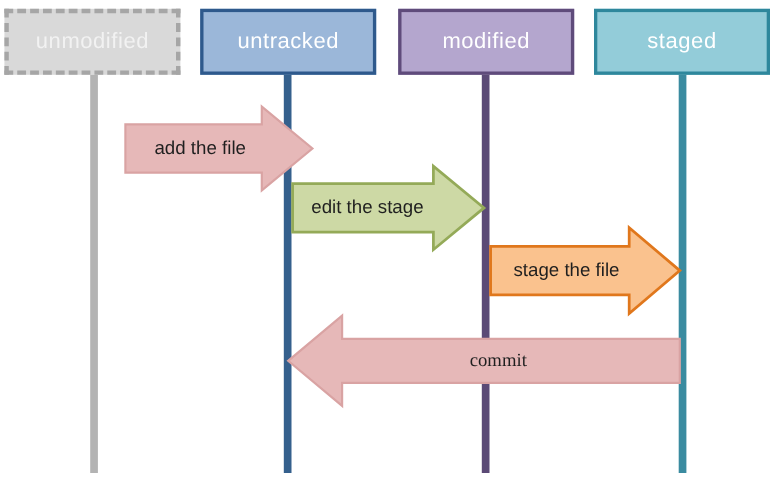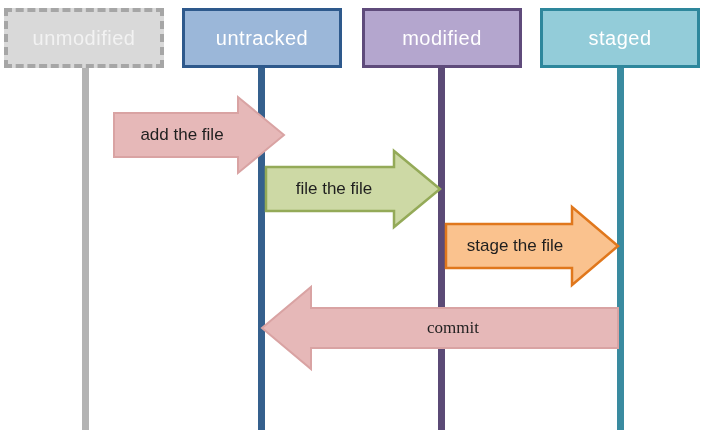--- a/index.html
+++ b/index.html
@@ -131,21 +131,21 @@
     <svg width="170" height="76" viewBox="0 0 170 76">
       <polygon class="poly-pink" points="0,16 124,16 124,0 170,38 124,76 124,60 0,60"></polygon>
     </svg>
     <span class="arrow-label">add the file</span>
   </div>
 
   <div class="arrow edit">
     <svg width="174" height="76" viewBox="0 0 174 76">
       <polygon class="poly-green" points="0,16 128,16 128,0 174,38 128,76 128,60 0,60"></polygon>
     </svg>
-    <span class="arrow-label">file the file</span>
+    <span class="arrow-label">edit the stage</span>
   </div>
 
   <div class="arrow stage">
     <svg width="172" height="78" viewBox="0 0 172 78">
       <polygon class="poly-orange" points="0,17 126,17 126,0 172,39 126,78 126,61 0,61"></polygon>
     </svg>
     <span class="arrow-label">stage the file</span>
   </div>
 
   <div class="arrow commit">

